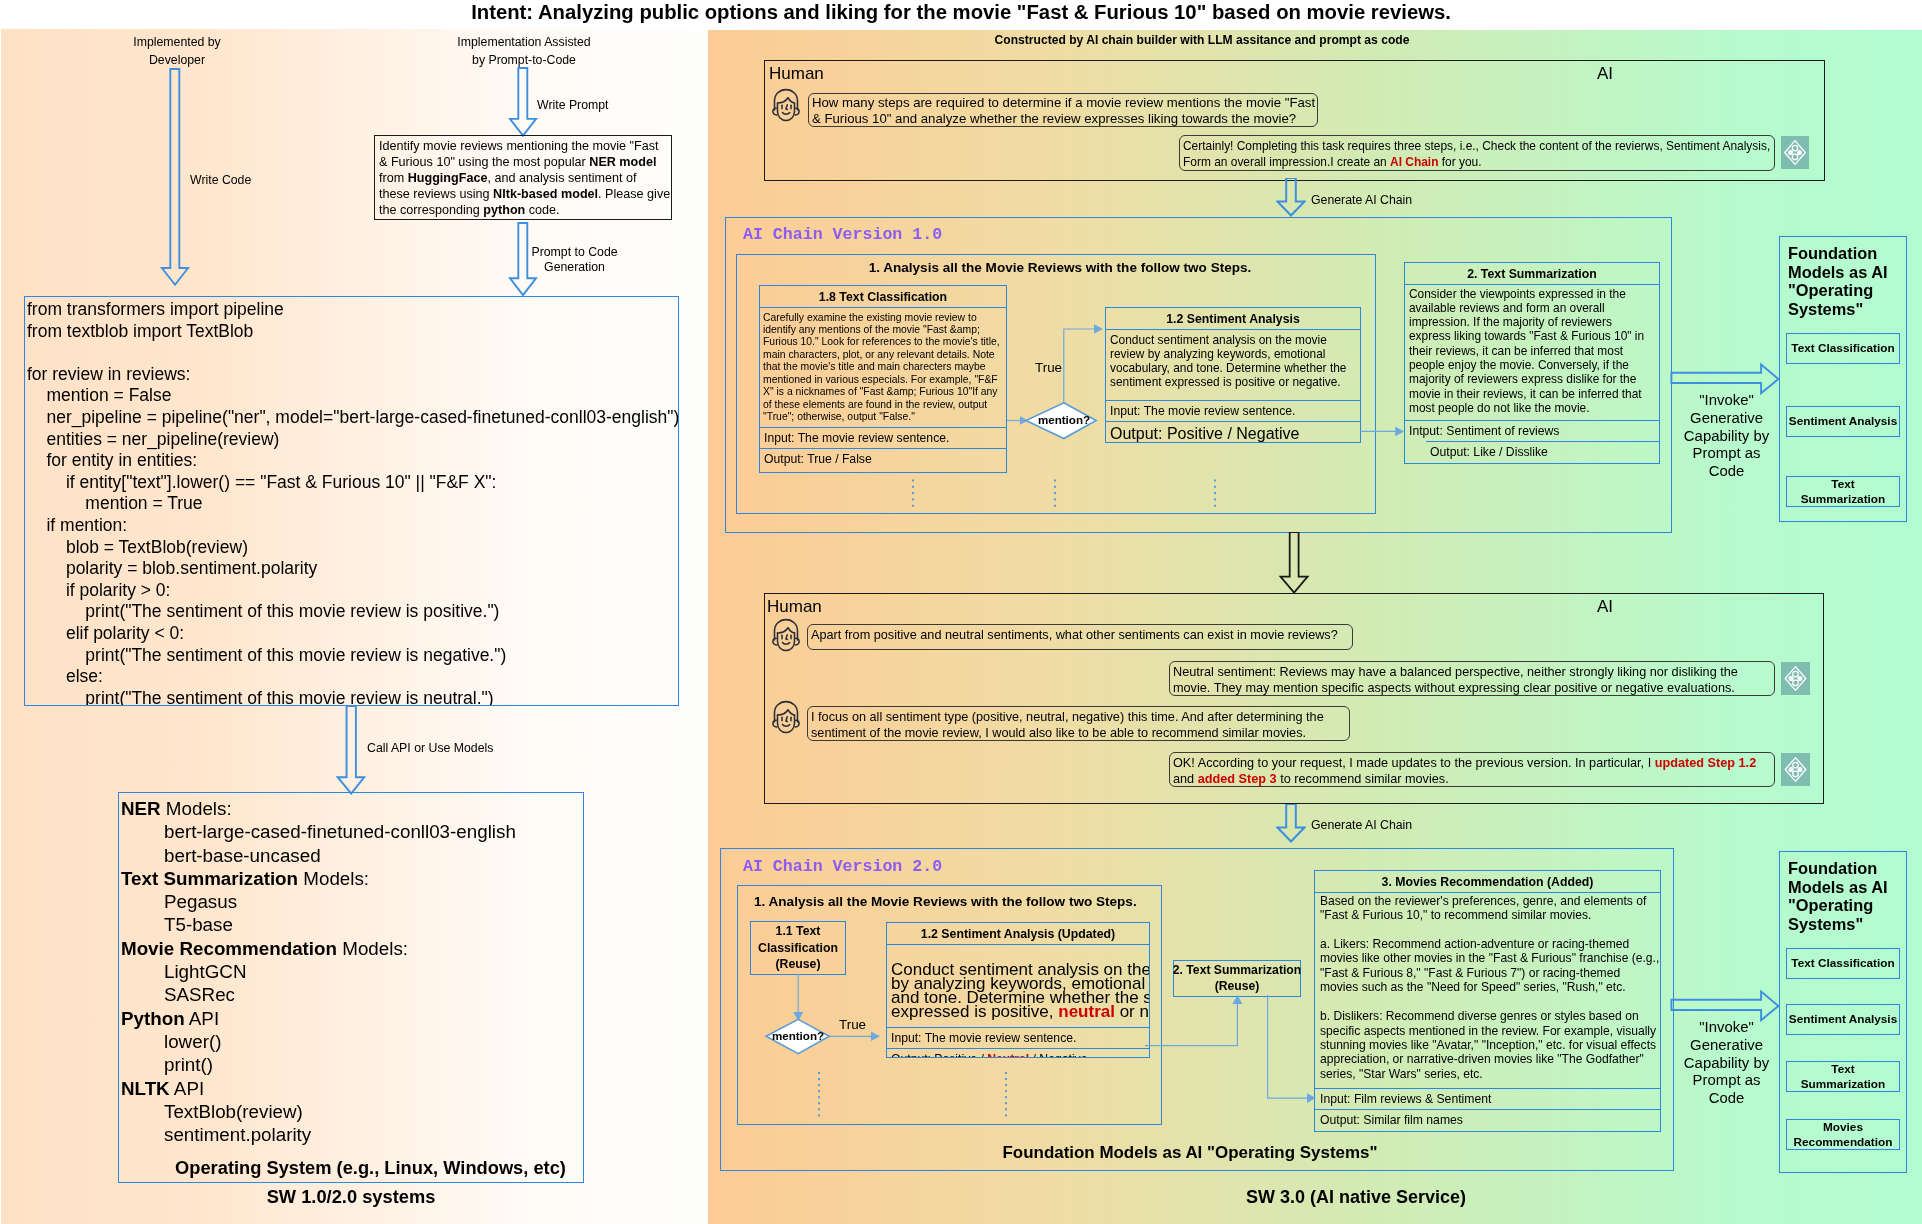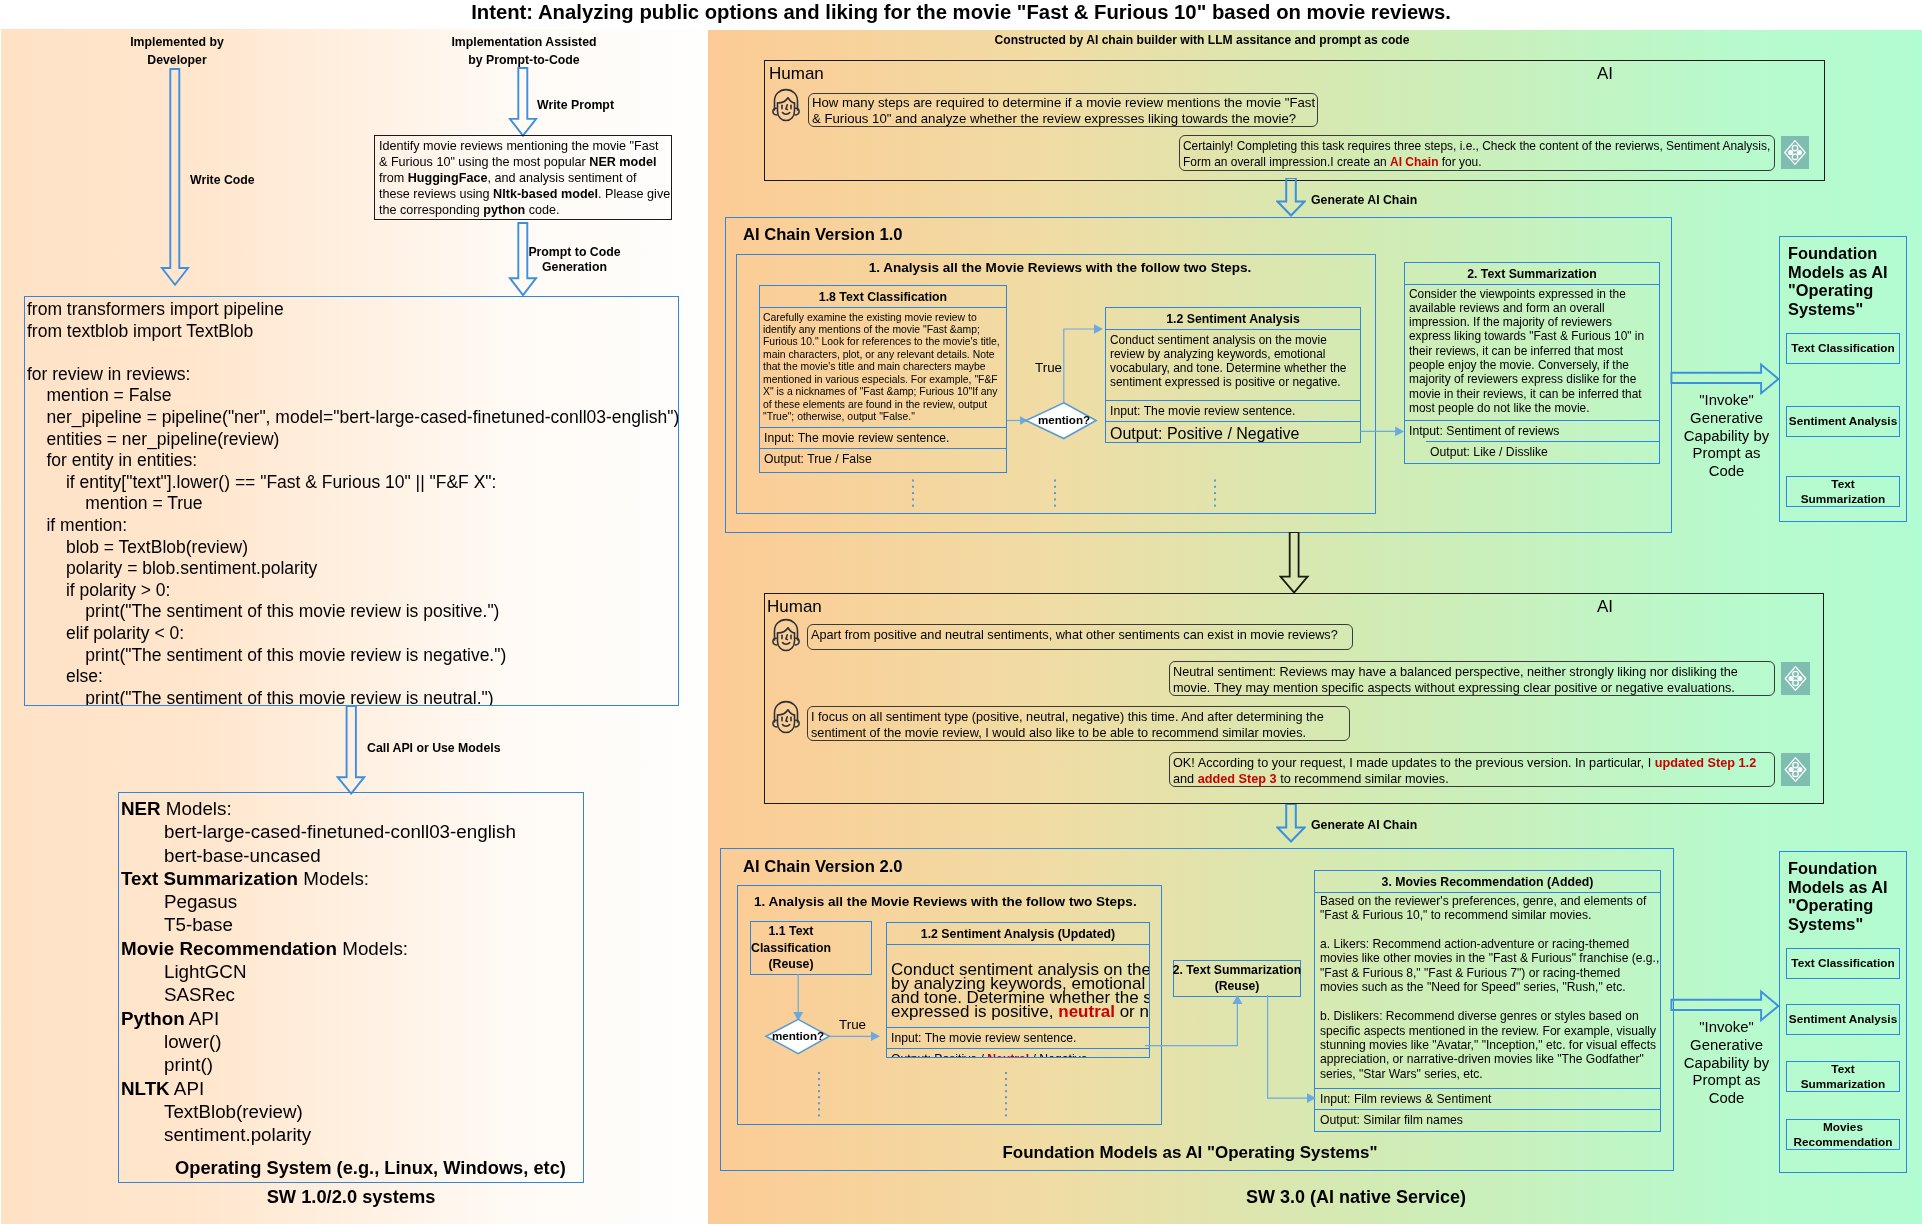--- a/index.html
+++ b/index.html
@@ -4,28 +4,28 @@
 <title>AI Chain Diagram</title>
 <style>
   html,body{margin:0;padding:0;background:#ffffff;}
   body{width:1922px;height:1224px;position:relative;overflow:hidden;
        font-family:"Liberation Sans",sans-serif;color:#000;
        -webkit-font-smoothing:antialiased;}
   .abs{position:absolute;box-sizing:border-box;}
   .ctr{text-align:center;}
   .bluebox{border:1.7px solid #2E86DE;}
   .blkbox{border:1.6px solid #1a1a1a;}
-  .lbl{font-weight:bold;font-size:12.3px;line-height:18.3px;}
+  .lbl{font-weight:normal;font-size:12.3px;line-height:18.3px;}
   b{font-weight:bold;}
   .red{color:#cc0000;font-weight:bold;}
   .chainbox{border:1.5px solid #2E86DE;}
   .stepbox{border:1.5px solid #2E86DE;}
   .steptitle{font-weight:bold;text-align:center;border-bottom:1.5px solid #2E86DE;}
   .row{border-top:1.5px solid #2E86DE;}
-  .version{color:#000000;font-weight:bold;font-size:16.6px;}
+  .version{color:#8b5cf6;font-weight:bold;font-size:16.6px;font-family:Liberation Mono, monospace;}
   .fmbox{border:1.5px solid #2E86DE;font-weight:bold;text-align:center;
          display:flex;align-items:center;justify-content:center;}
 </style>
 </head>
 <body>
 
 <div class="abs" style="left:1px;top:29px;width:707px;height:1195px;
             background:linear-gradient(to right,#FFE2C6 0%,#FFE6CD 28%,#FFFAF5 72%,#FEFEFD 100%);"></div>
 
 <div class="abs" style="left:708px;top:30px;width:1214px;height:1194px;
@@ -345,21 +345,21 @@
   <path d="M10.2 0 L19.8 0 L19.8 23.5 L28.5 23.5 L15 37.5 L1.5 23.5 L10.2 23.5 Z" fill="none" stroke="#3D8FE0" stroke-width="2"></path>
 </svg>
 <div class="abs lbl" style="left:1311px;top:816px;">Generate AI Chain</div>
 
 <div class="abs chainbox" style="left:720px;top:848px;width:954px;height:323px;"></div>
 <div class="abs version" style="left:743px;top:857px;">AI Chain Version 2.0</div>
 
 <div class="abs stepbox" style="left:737px;top:885px;width:425px;height:240px;"></div>
 <div class="abs" style="left:754px;top:894px;font-weight:bold;font-size:13.56px;white-space:nowrap;">1. Analysis all the Movie Reviews with the follow two Steps.</div>
 
-<div class="abs stepbox" style="left:750px;top:921px;width:122px;height:54px;display:flex;align-items:center;justify-content:flex-start;">
+<div class="abs stepbox" style="left:750px;top:921px;width:96px;height:54px;display:flex;align-items:center;justify-content:center;">
   <div style="font-size:12.3px;line-height:16.7px;text-align:center;font-weight:bold;">
       <div style="white-space:nowrap">1.1 Text</div>
       <div style="white-space:nowrap">Classification</div>
       <div style="white-space:nowrap">(Reuse)</div>
     </div>
 </div>
 
 <div class="abs stepbox" style="left:886px;top:922px;width:264px;height:136px;overflow:hidden;">
   <div class="steptitle" style="font-size:12.3px;padding:3.5px 0 3px;">1.2 Sentiment Analysis (Updated)</div>
   <div style="font-size:17px;line-height:14.3px;padding:18px 4px 0 4px;height:64px;overflow:hidden;">

